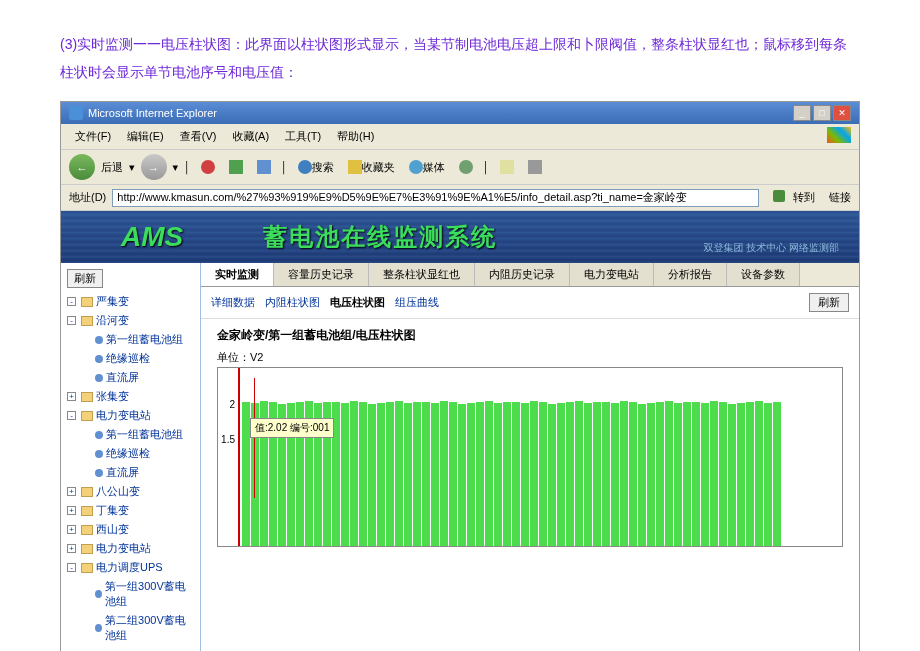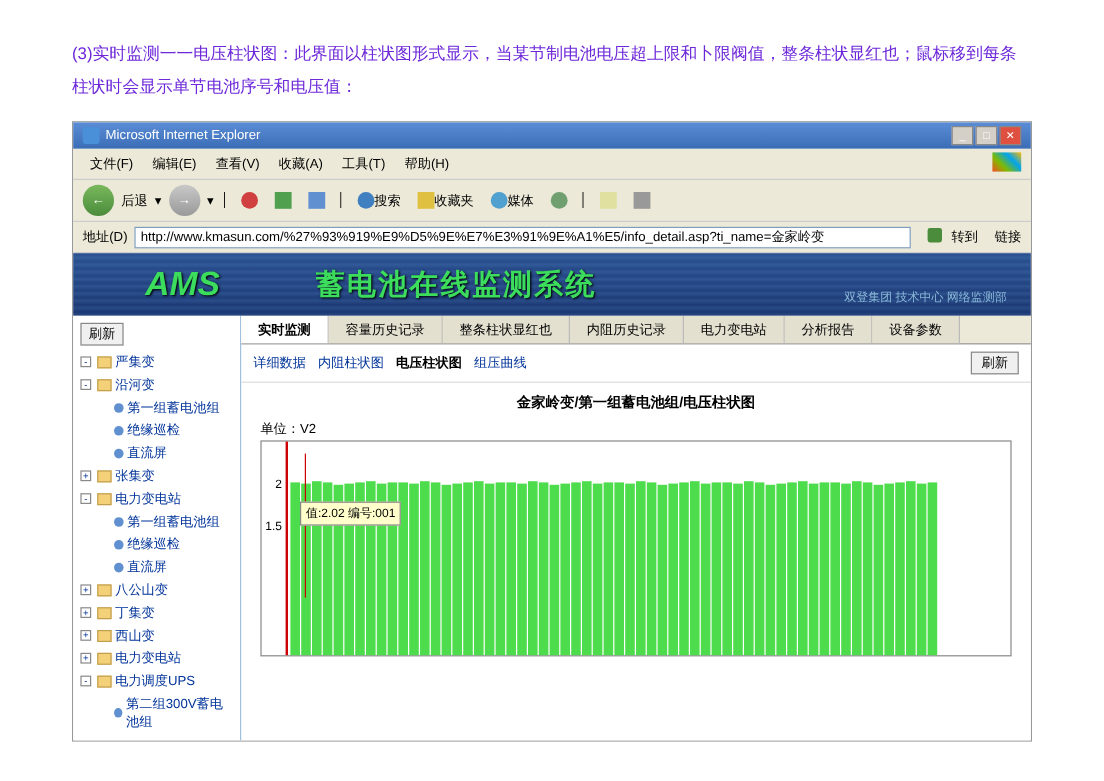--- a/index.html
+++ b/index.html
@@ -40,21 +40,21 @@
     .bullet-icon { width: 8px; height: 8px; background: #6090d0; border-radius: 50%; display: inline-block; }
     .main-panel { flex: 1; padding: 0; }
     .main-tabs { background: #ece9d8; border-bottom: 1px solid #999; display: flex; }
     .main-tab { padding: 4px 14px; font-size: 11px; border-right: 1px solid #bbb; cursor: pointer; background: #e4e0d0; }
     .main-tab.active { background: #fff; font-weight: bold; }
     .sub-nav { padding: 6px 10px; font-size: 11px; display: flex; justify-content: space-between; align-items: center; border-bottom: 1px solid #ddd; }
     .sub-links span { margin-right: 10px; color: #003399; cursor: pointer; }
     .sub-links span.active { font-weight: bold; color: #000; }
     .refresh-btn { border: 1px solid #888; padding: 1px 8px; background: #f0f0f0; cursor: pointer; font-size: 11px; }
     .chart-area { padding: 8px 16px; }
-    .chart-title { text-align: center; font-size: 12px; font-weight: bold; margin-bottom: 6px; }
+    .chart-title { text-align: left; font-size: 12px; font-weight: bold; margin-bottom: 6px; }
     .chart-unit { font-size: 11px; margin-bottom: 2px; }
     .chart-box { border: 1px solid #888; height: 180px; position: relative; background: #fff; display: flex; }
     .y-axis { width: 22px; position: relative; border-right: 2px solid #c00; }
     .y-label { position: absolute; right: 3px; font-size: 10px; transform: translateY(-50%); }
     .bars-area { flex: 1; display: flex; align-items: flex-end; gap: 1px; padding: 0 4px 0 2px; position: relative; }
     .bar { flex: 1; background: #4cdc4c; max-width: 8px; }
     .tooltip { position: absolute; background: #ffffcc; border: 1px solid #888; padding: 2px 4px; font-size: 10px; left: 10px; top: 50px; white-space: nowrap; }
     .tooltip-line { position: absolute; left: 14px; top: 10px; width: 1px; height: 120px; background: #c00; }
   </style>
 </head>
@@ -210,20 +210,24 @@
           </div>
           <div class="tree-item">
             <span class="tree-toggle">+</span>
             <span class="folder-icon"></span>
             <span>电力变电站</span>
           </div>
           <div class="tree-item">
             <span class="tree-toggle">-</span>
             <span class="folder-icon"></span>
             <span>电力调度UPS</span>
+          </div>
+          <div class="tree-item level2">
+            <span class="bullet-icon"></span>
+            <span>第一组300V蓄电池组</span>
           </div>
           <div class="tree-item level2">
             <span class="bullet-icon"></span>
             <span>第二组300V蓄电池组</span>
           </div>
         </div>
     </div>
 
     <div class="main-panel">
       <div class="main-tabs" id="maintabs">

